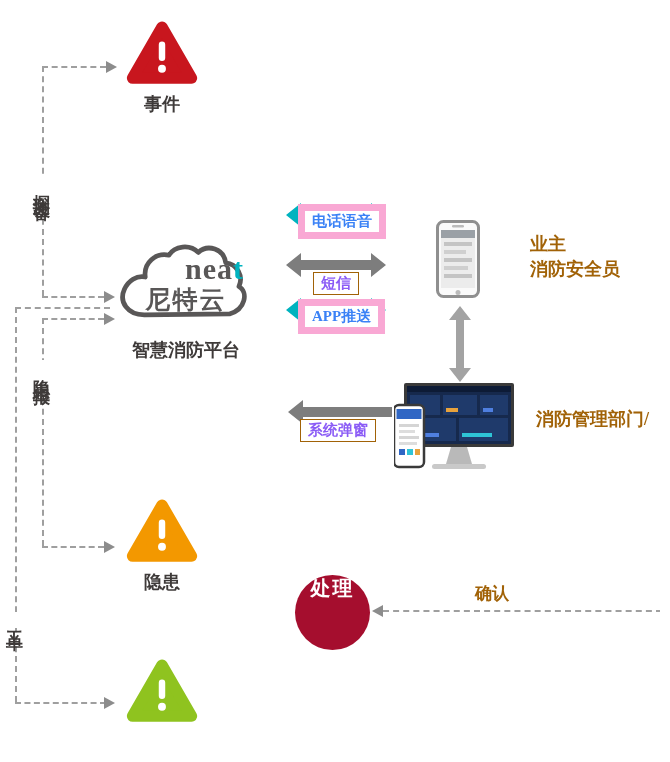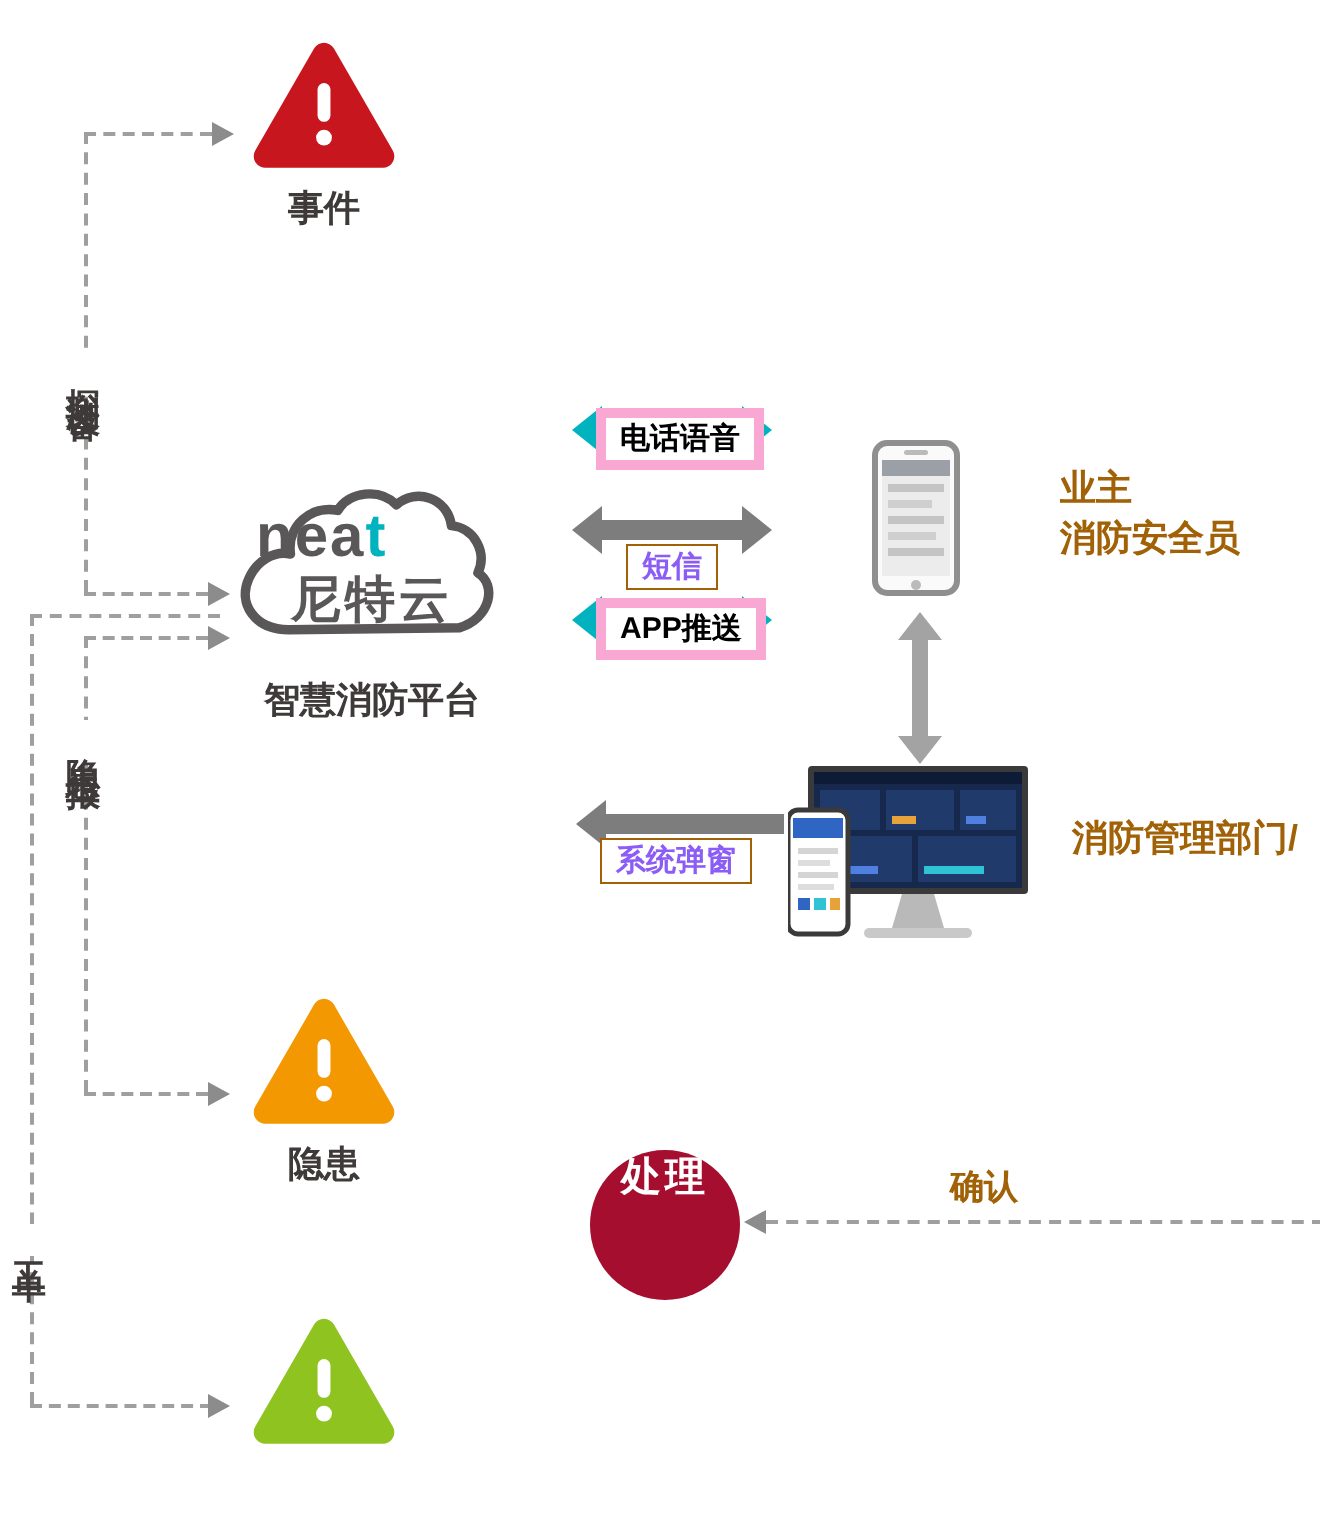--- a/index.html
+++ b/index.html
@@ -1,37 +1,37 @@
 <!DOCTYPE html>
 <html><head>
 <meta charset="utf-8">
 <style>
   html,body{margin:0;padding:0;background:#fff;}
   #canvas{
     position:relative;width:660px;height:762px;background:#fff;overflow:hidden;
-    font-family:Liberation Sans, sans-serif;color:#3e3a39;
+    font-family:Liberation Serif, serif;color:#3e3a39;
   }
   .abs{position:absolute;}
   .node-label{font-size:18px;font-weight:700;color:#3e3a39;text-align:center;}
   .v-label{
     writing-mode:vertical-rl;text-orientation:upright;
     font-size:17px;font-weight:600;color:#3e3a39;letter-spacing:3px;
     background:#fff;padding:5px 1px;line-height:20px;
   }
   .dash-h{border-top:2px dashed #9f9f9f;height:0;}
   .dash-v{border-left:2px dashed #9f9f9f;width:0;}
   .ah-right{width:0;height:0;border-top:6px solid transparent;border-bottom:6px solid transparent;border-left:11px solid #8c8c8c;}
   .ah-left{width:0;height:0;border-top:6px solid transparent;border-bottom:6px solid transparent;border-right:11px solid #8c8c8c;}
   .arrow-label{
     background:#fff;font-size:15px;font-weight:700;text-align:center;
     padding:2px 7px;white-space:nowrap;line-height:17px;
   }
-  .arrow-label.teal{color:#000000;border:5px solid #f9a8d4;}
+  .arrow-label.teal{color:#3b82f6;border:7px solid #f9a8d4;}
   .arrow-label.gray{color:#8b5cf6;border:1px solid #a16207;margin-top:18px;}
-  .brand{font-size:30px;font-weight:700;color:#595757;text-align:left;letter-spacing:1px;line-height:30px;}
+  .brand{font-size:30px;font-weight:700;color:#595757;text-align:right;letter-spacing:1px;line-height:30px;}
   .brand .suffix{color:#00b3bf;}
   .brand-cn{font-size:25px;font-weight:700;color:#595757;text-align:center;letter-spacing:2px;line-height:26px;}
   .process-circle{
     width:75px;height:75px;border-radius:50%;background:#a50e2e;
     display:flex;justify-content:center;
     color:#fff;font-size:20px;font-weight:700;letter-spacing:2px;
   }
   .right-text{font-size:18px;font-weight:700;color:#a16207;line-height:24px;white-space:nowrap;}
 </style>
 </head>

